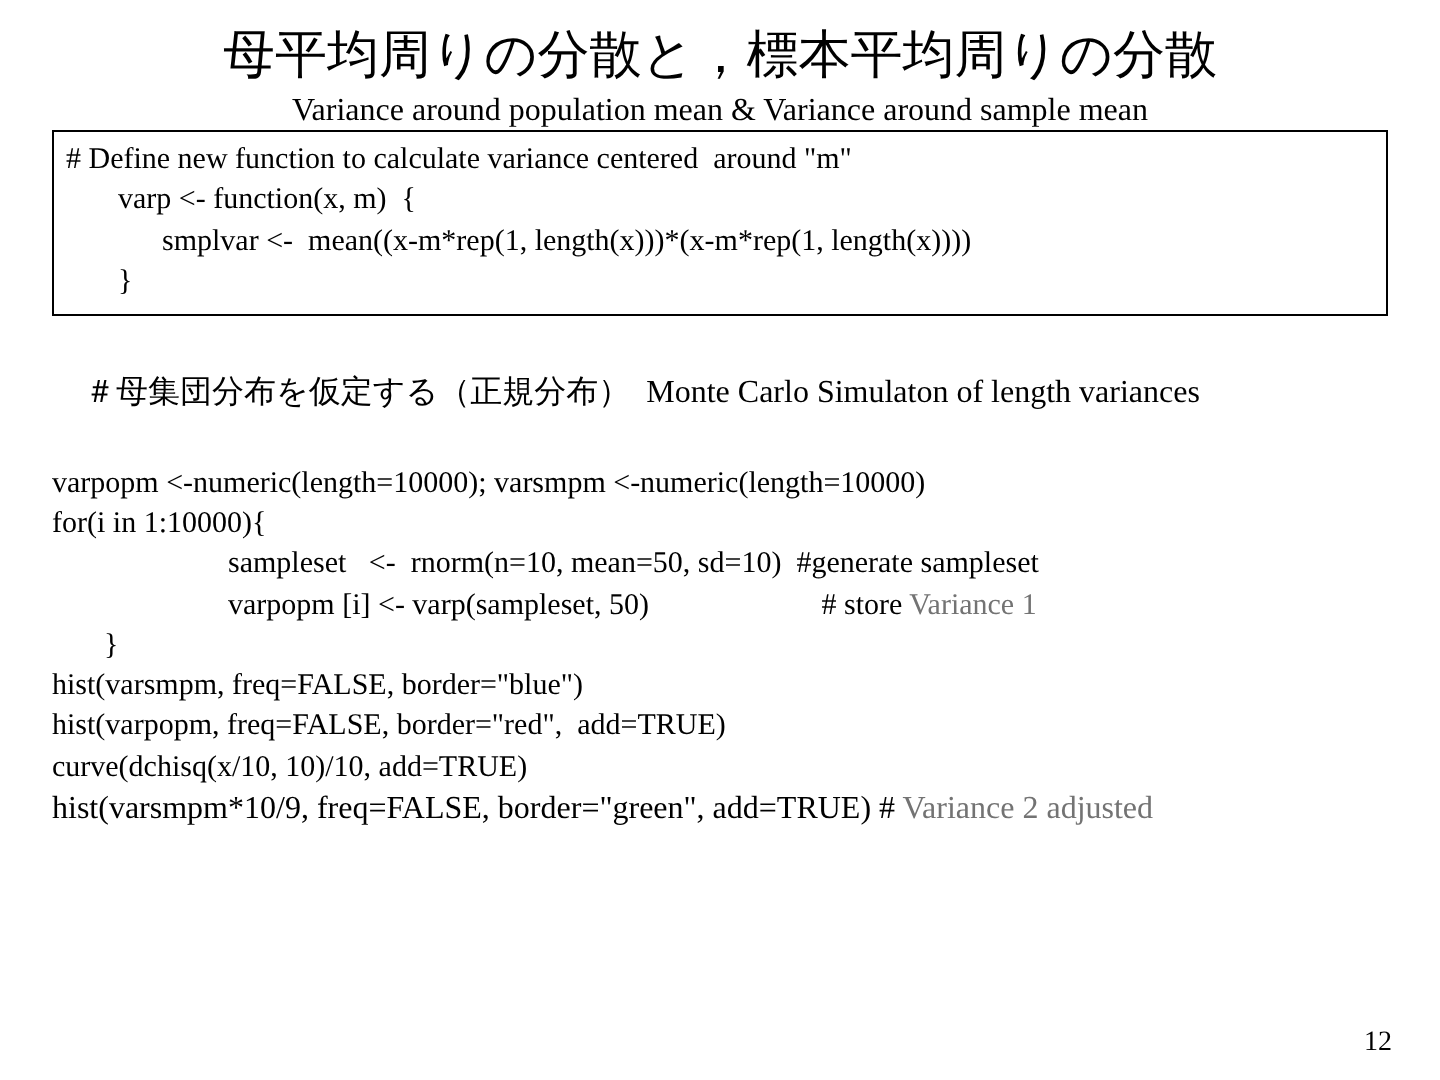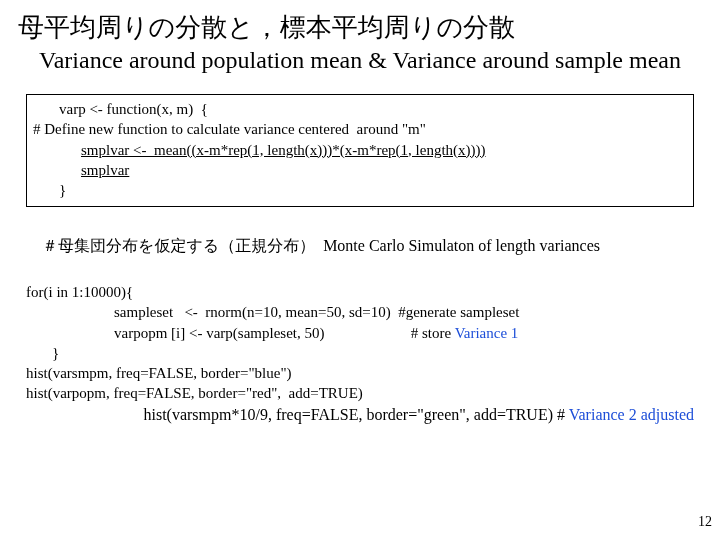--- a/index.html
+++ b/index.html
@@ -8,85 +8,85 @@
     width: 720px;
     height: 540px;
     box-sizing: border-box;
     font-family: "Times New Roman", serif;
     color: #000;
     background: #fff;
   }
   .title-jp {
     font-family: Liberation Serif, serif;
     font-size: 26px;
-    text-align: left;
+    text-align: center;
     margin-top: 2px;
   }
   .title-en {
-    font-size: 24px;
+    font-size: 16px;
     text-align: center;
     margin-top: 2px;
-    margin-bottom: 20px;
+    margin-bottom: 0;
   }
   .block1 {
     border: 1px solid #000;
     padding: 4px 6px 6px 6px;
     margin: 0 8px 6px 8px;
     font-size: 15px;
     line-height: 1.35;
   }
   .sub-jp {
     font-family: Liberation Mono, monospace;
   }
   .body2 {
     margin: 0 8px;
     font-size: 15px;
     line-height: 1.35;
   }
   .body2 .line, .block1 .line {
     white-space: pre;
   }
-  .red { color: #1d4ed8; }
+  .red { color: #737373; }
   .bottomline {
     margin: 2px 8px 0 8px;
     font-size: 16px;
     white-space: pre;
-    text-align: right;
   }
   .pagenum {
     position: absolute;
-    right: 8px;
+    right: 24px;
     bottom: 10px;
     font-size: 14px;
   }
   .indent1 { padding-left: 26px; }
-  .indent2 { padding-left: 48px; text-decoration: underline; }
+  .indent2 { padding-left: 48px; }
   .indent3 { padding-left: 88px; }
 </style>
 </head>
 <body>
 
 <div class="title-jp">母平均周りの分散と，標本平均周りの分散</div>
 <div class="title-en">Variance around population mean &amp; Variance around sample mean</div>
 
 <div class="block1">
+  <div class="line"># Define new function to calculate variance centered  around "m"</div>
   <div class="line indent1">varp &lt;- function(x, m)  {</div>
-  <div class="line"># Define new function to calculate variance centered  around "m"</div>
   <div class="line indent2">smplvar &lt;-  mean((x-m*rep(1, length(x)))*(x-m*rep(1, length(x))))</div>
-  <div class="line indent2">smplvar</div>
   <div class="line indent1">}</div>
 </div>
 
 <div class="body2">
   <div class="line" style="font-size:16px; margin-bottom:2px;">
     <span class="sub-jp">＃母集団分布を仮定する（正規分布）</span><span>  Monte Carlo Simulaton of length variances</span>
   </div>
+  <div class="line">varpopm &lt;-numeric(length=10000); varsmpm &lt;-numeric(length=10000)</div>
   <div class="line">for(i in 1:10000){</div>
   <div class="line indent3">sampleset   &lt;-  rnorm(n=10, mean=50, sd=10)  #generate sampleset</div>
   <div class="line indent3"><span>varpopm [i] &lt;- varp(sampleset, 50)                       # store </span><span class="red">Variance 1</span></div>
   <div class="line indent1">}</div>
   <div class="line">hist(varsmpm, freq=FALSE, border="blue")</div>
   <div class="line">hist(varpopm, freq=FALSE, border="red",  add=TRUE)</div>
+  <div class="line">curve(dchisq(x/10, 10)/10, add=TRUE)</div>
 </div>
 
 <div class="bottomline"><span>hist(varsmpm*10/9, freq=FALSE, border="green", add=TRUE) # </span><span class="red">Variance 2 adjusted</span></div>
 
 <div class="pagenum">12</div>
 
 </body></html>

